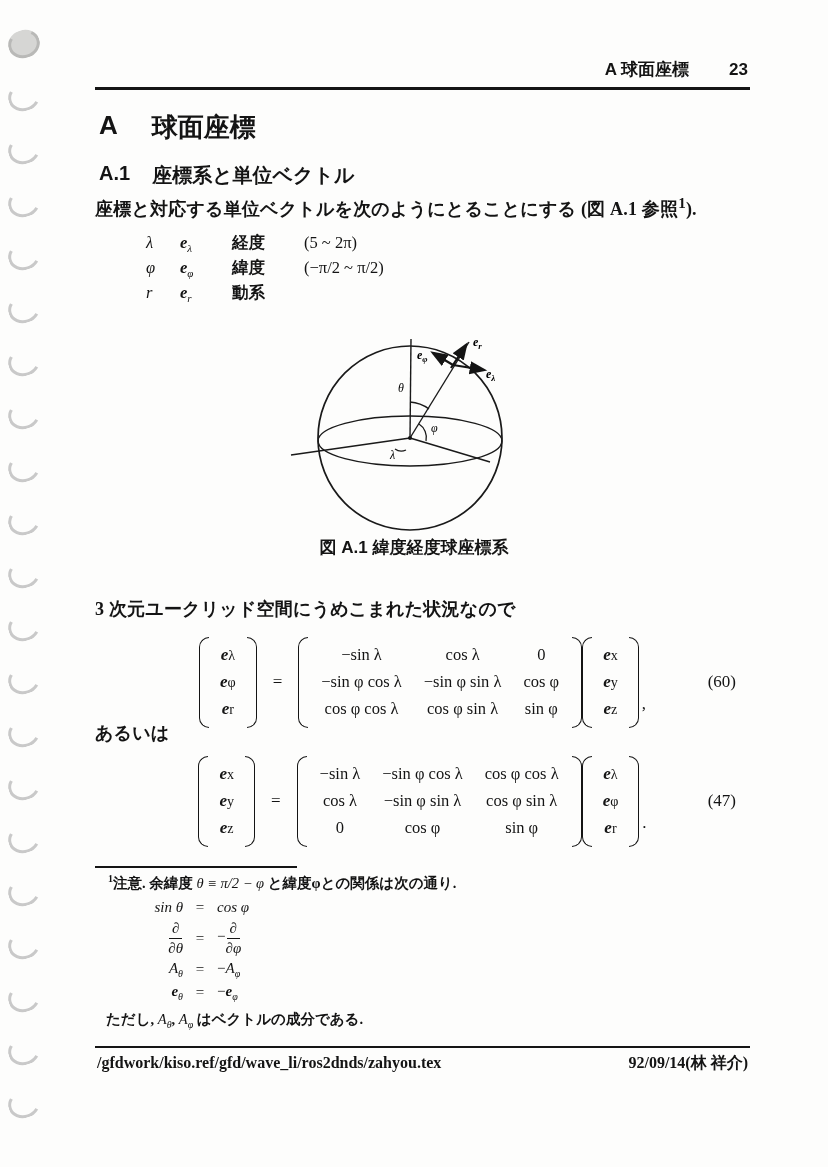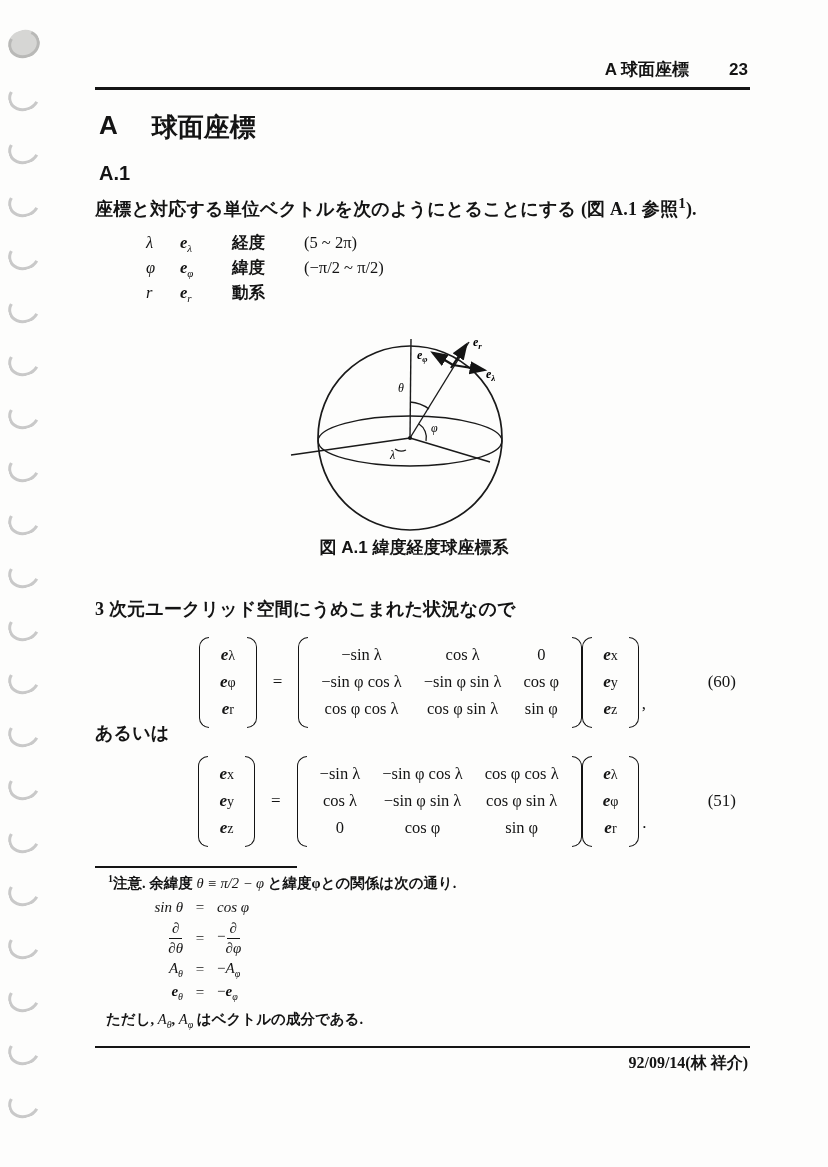--- a/index.html
+++ b/index.html
@@ -120,20 +120,21 @@
   <span class="pageno">23</span>
 </div>
 <div class="abs rule header-rule"></div>
 
 <div class="abs section-h jp">
   <span>A</span>
   <span>球面座標</span>
 </div>
 <div class="abs subsection-h jp">
   <span>A.1</span>
+  <span>座標系と単位ベクトル</span>
 </div>
 
 <div class="abs para" style="top:195px;">
   <span>座標と対応する単位ベクトルを次のようにとることにする (図 A.1 参照</span><sup>1</sup><span>).</span>
 </div>
 
 <div class="abs coord-list">
   <div class="coord-row">
     <span class="sym">λ</span>
     <span class="uvec"><span>e</span><sub>λ</sub></span>
@@ -296,21 +297,21 @@
           <sub>φ</sub>
         </span>
       <span class="vrow">
           <span class="vb">e</span>
           <sub>r</sub>
         </span>
     </span>
     <span class="paren r"></span>
     <span class="trail">.</span>
   </div>
-  <span class="eqnum">(51)</span>
+  <span class="eqnum">(47)</span>
 </div>
 
 <div class="abs fnote-rule"></div>
 <div class="abs fnote-text">
   <sup>1</sup><span>注意. 余緯度 </span><span class="fmath">θ ≡ π/2 − φ</span><span> と緯度φとの関係は次の通り.</span>
 </div>
 
 <div class="abs fn-eqs">
   <div class="fn-row">
     <span class="fn-lhs it">sin θ</span>
@@ -339,15 +340,16 @@
     <span class="fn-rhs"><span>−</span><span class="vb">e</span><sub class="small">φ</sub></span>
   </div>
 </div>
 
 <div class="abs fn-note">
   <span>ただし, </span><span class="fmath"><span>A</span><sub class="small">θ</sub></span><span>, </span><span class="fmath"><span>A</span><sub class="small">φ</sub></span><span> はベクトルの成分である.</span>
 </div>
 
 <div class="abs rule footer-rule"></div>
 <div class="abs footer">
+  <span>/gfdwork/kiso.ref/gfd/wave_li/ros2dnds/zahyou.tex</span>
   <span class="spacer"></span>
   <span>92/09/14(林 祥介)</span>
 </div>
 
 </body></html>

